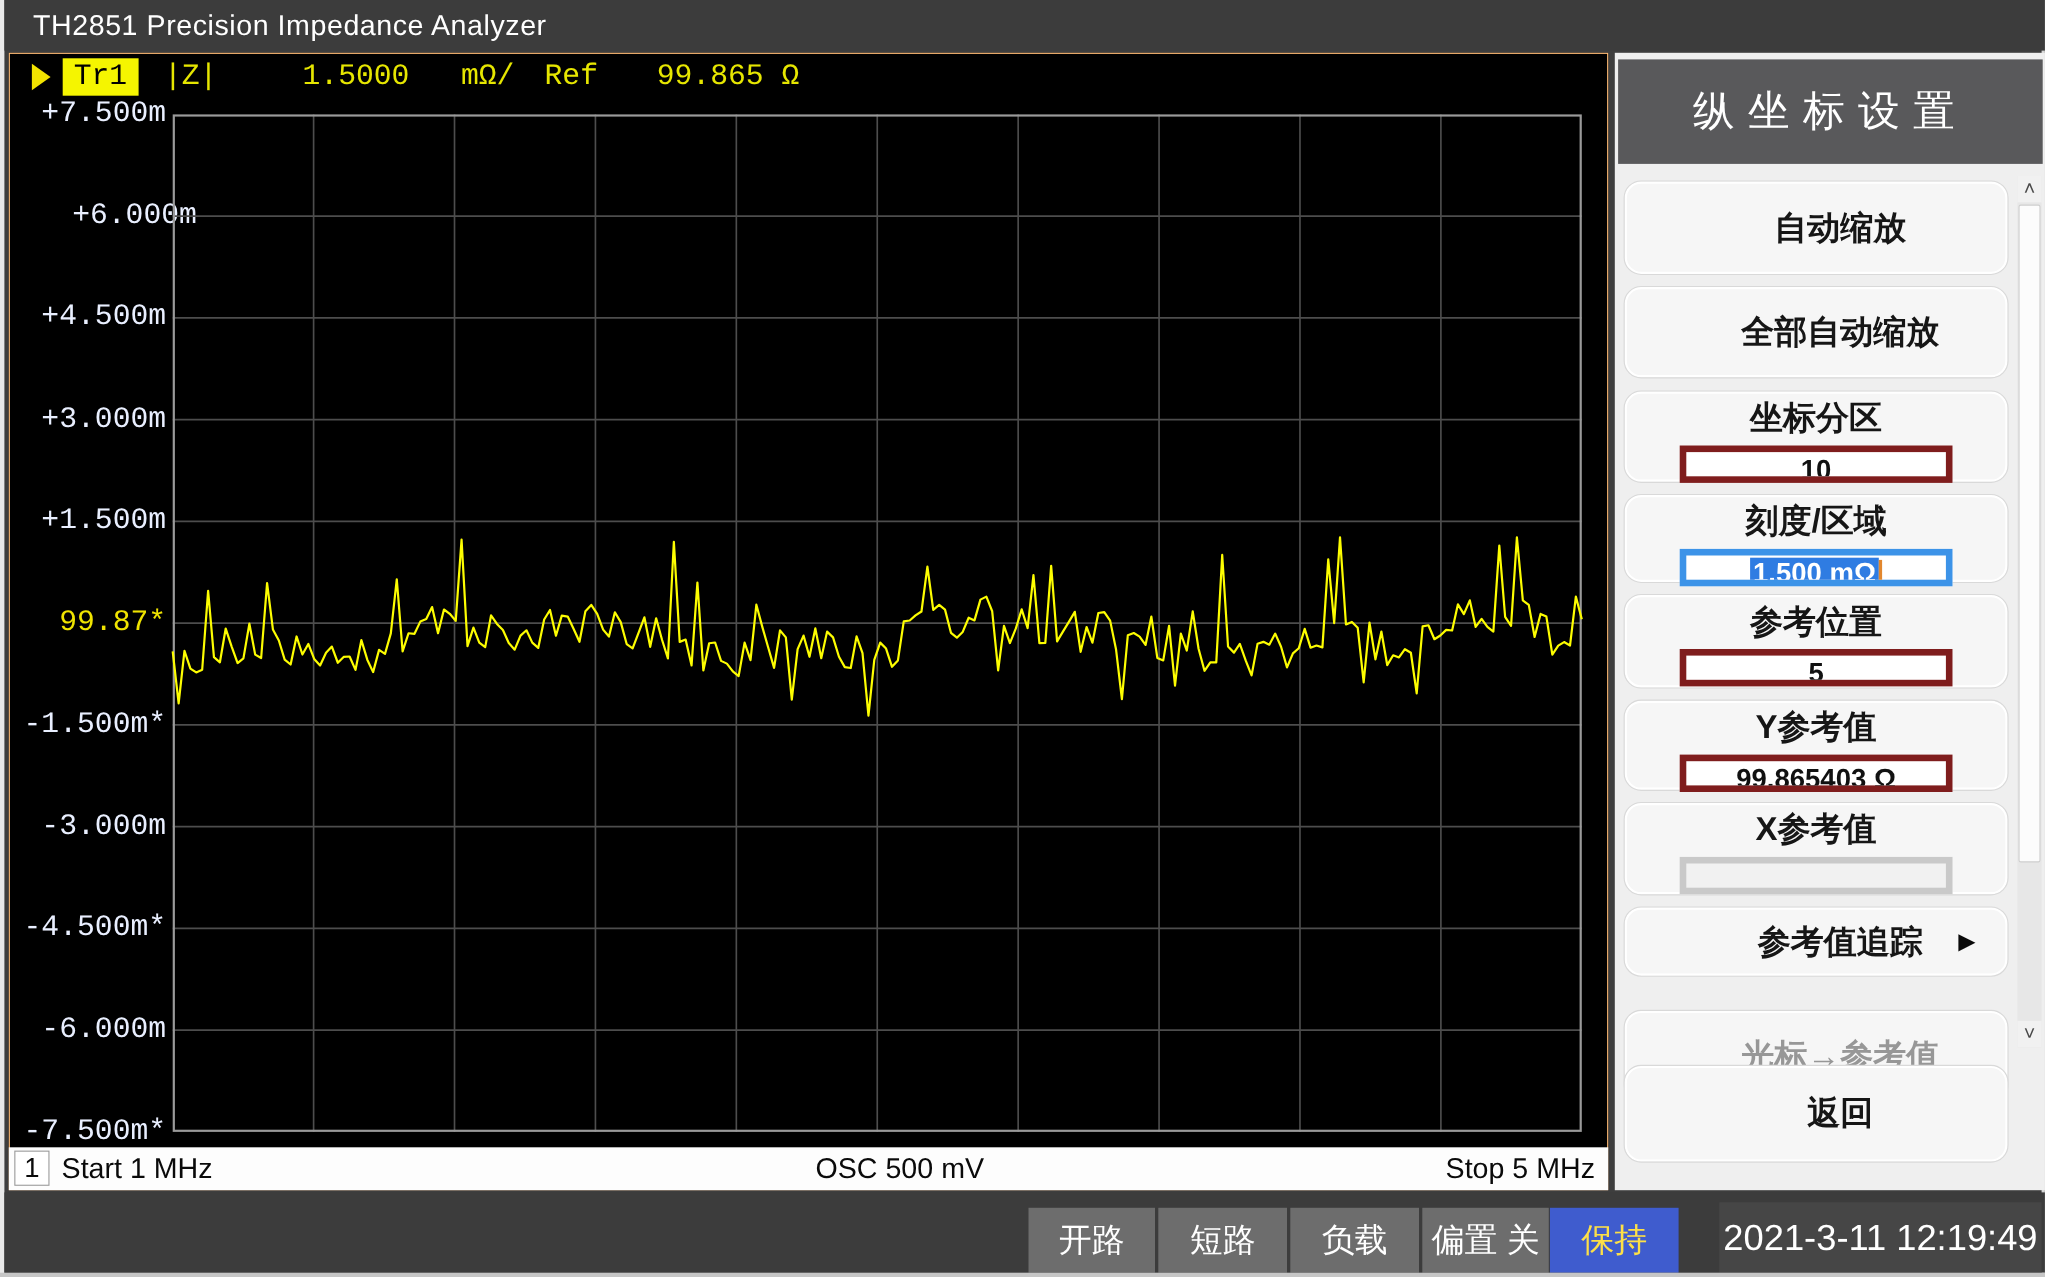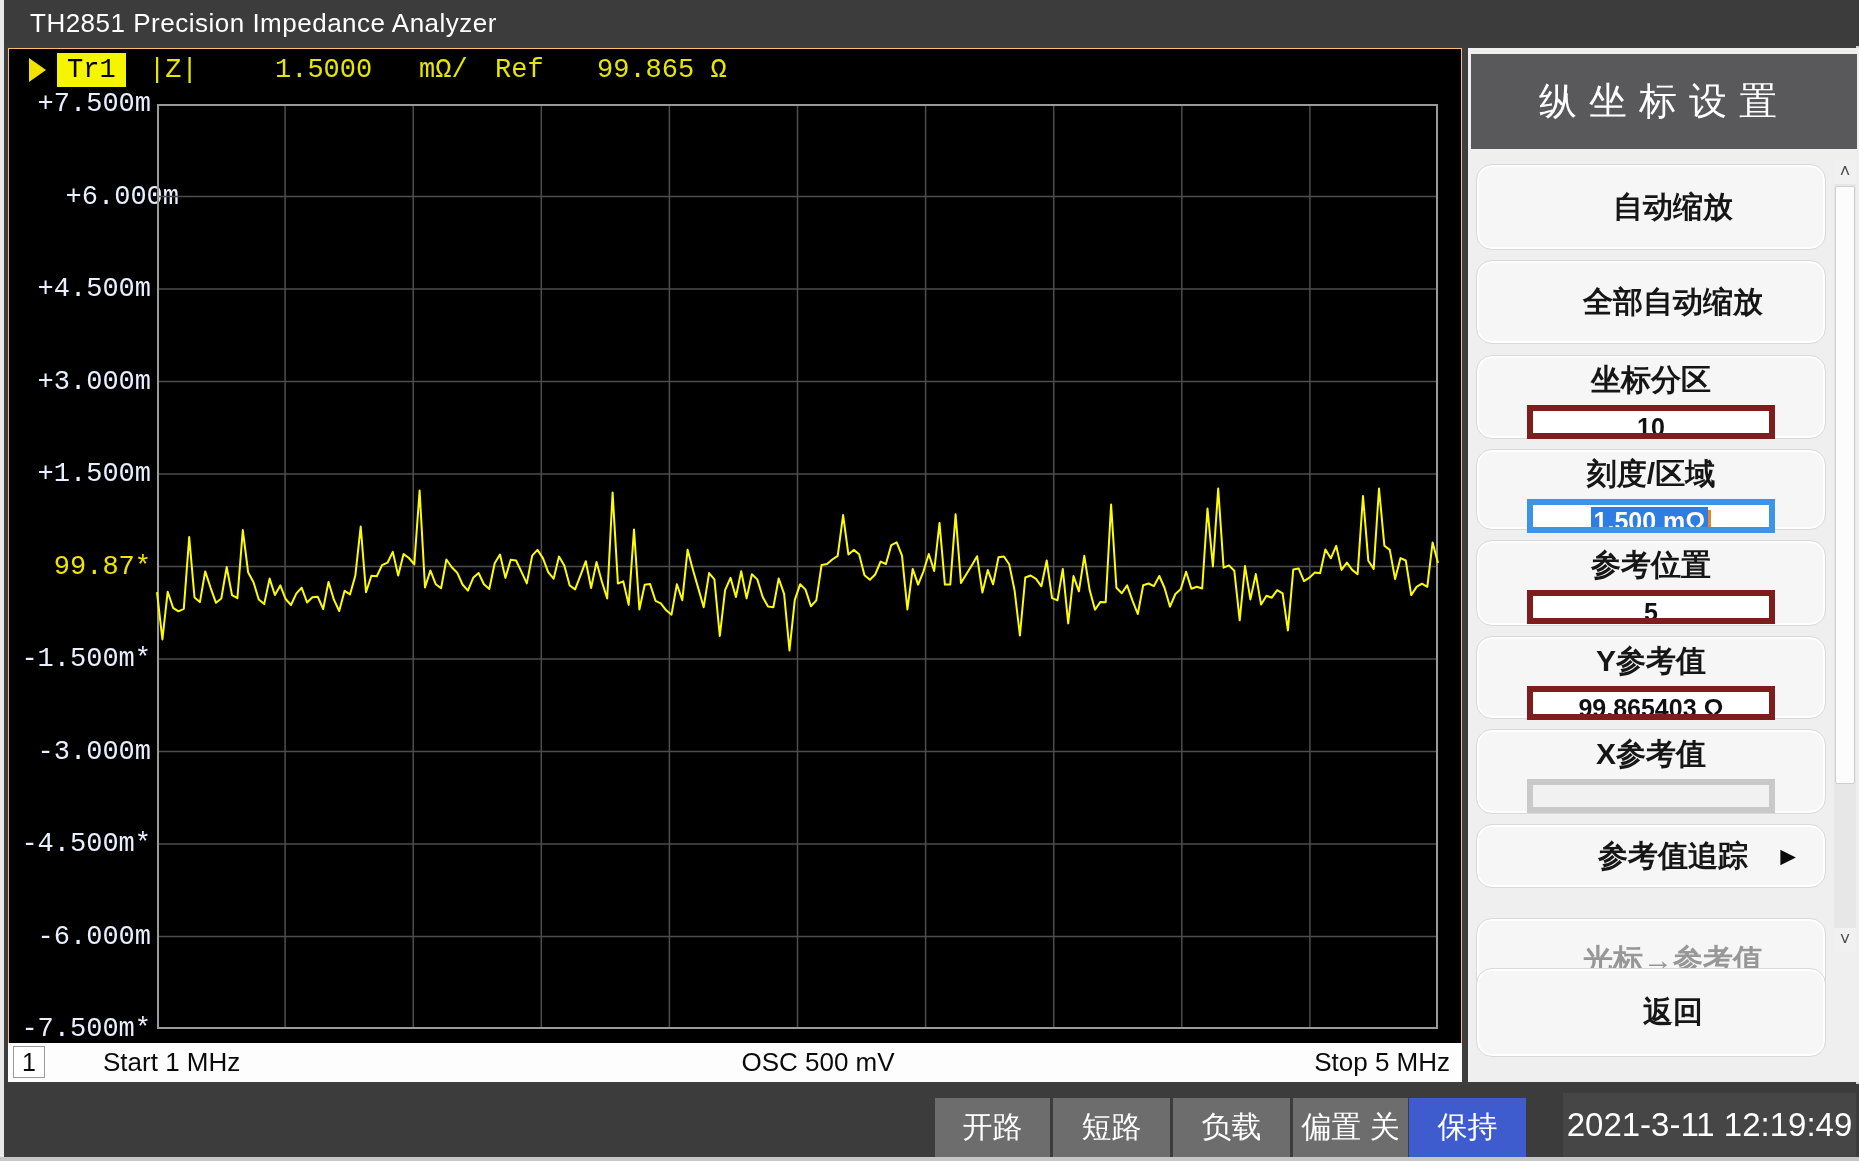--- a/index.html
+++ b/index.html
@@ -28,21 +28,21 @@
   
   .ylab{position:absolute;width:142px;text-align:right;color:#e9efff;font-size:27px;
         transform:translateY(-50%);}
   .ylab.yellow{color:#f0e400;}
   #gridsvg{position:absolute;left:148px;top:55px;overflow:visible;}
   
   #freqstrip{position:absolute;left:8px;top:1043px;width:1454px;height:39px;background:#fdfdfd;
              color:#0a0a0a;font-size:26px;}
   #chanbox{position:absolute;left:5px;top:3px;border:1px solid #9a9a9a;background:#fff;
            padding:0 8px;line-height:30px;font-size:25px;}
-  #startlab{position:absolute;left:48px;top:4px;margin-left:47px;}
+  #startlab{position:absolute;left:48px;top:4px;}
   #osclab{position:absolute;left:690px;width:240px;text-align:center;top:4px;}
   #stoplab{position:absolute;right:12px;top:4px;}
   
   #sidebar{position:absolute;left:1468px;top:48px;width:391px;height:1034px;background:#efefef;}
   #sb-header{position:absolute;left:3px;top:6px;width:386px;height:95px;background:#59595b;
              color:#fff;font-size:38px;letter-spacing:12px;display:flex;align-items:center;justify-content:center;}
   .sb-item{position:absolute;left:8px;width:350px;background:#f6f6f6;border:1px solid #d9d9d9;
            border-radius:16px;box-shadow:inset 0 0 0 2px #ffffff;box-sizing:border-box;text-align:center;}
   .sb-item .lbl{font-size:30px;color:#161616;font-weight:600;margin-top:4px;}
   .sb-item.btn{display:flex;align-items:center;justify-content:center;padding-left:44px;}
@@ -61,21 +61,21 @@
   #sb-scroll{position:absolute;left:366px;top:112px;width:22px;height:792px;background:#e7e7e7;}
   .sc-btn{position:absolute;left:0;width:22px;height:24px;background:#f1f1f1;color:#4a4a4a;
           font-size:18px;text-align:center;line-height:22px;}
   #sc-up{top:0;} #sc-down{bottom:0;}
   #sc-thumb{position:absolute;left:1px;top:26px;width:20px;height:598px;background:#fcfcfc;
             border:1px solid #cfcfcf;box-sizing:border-box;border-radius:2px;}
   
   #statusbar{position:absolute;left:4px;top:1084px;width:1855px;height:73px;background:#3c3c3c;}
   .st-btn{position:absolute;top:14px;height:59px;background:#6d6d6d;color:#fff;font-size:30px;
           display:flex;align-items:center;justify-content:center;white-space:pre;}
-  #hold-btn{position:absolute;top:14px;height:59px;background:#3f5cce;color:#ffffff;font-size:30px;
+  #hold-btn{position:absolute;top:14px;height:59px;background:#3f5cce;color:#fde047;font-size:30px;
             display:flex;align-items:center;justify-content:center;}
   #datetime{position:absolute;top:9px;height:64px;left:1559px;width:293px;background:#464646;
             color:#fff;font-size:33px;display:flex;align-items:center;justify-content:center;}
 </style>
 </head>
 <body>
 
 <div id="screen">
   <div id="edge-left"></div>
   <div id="edge-right"></div>

